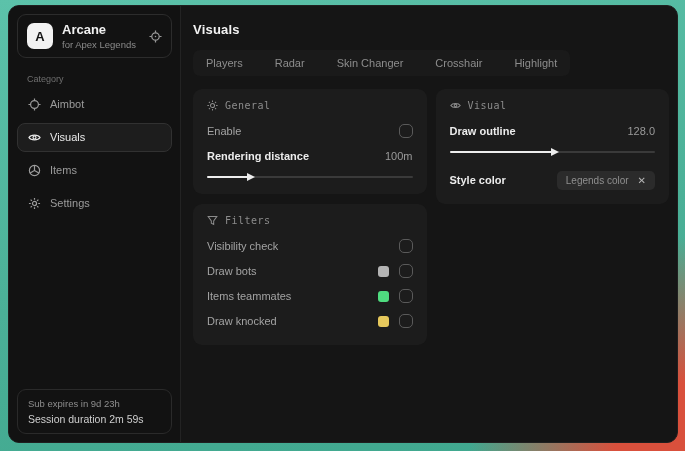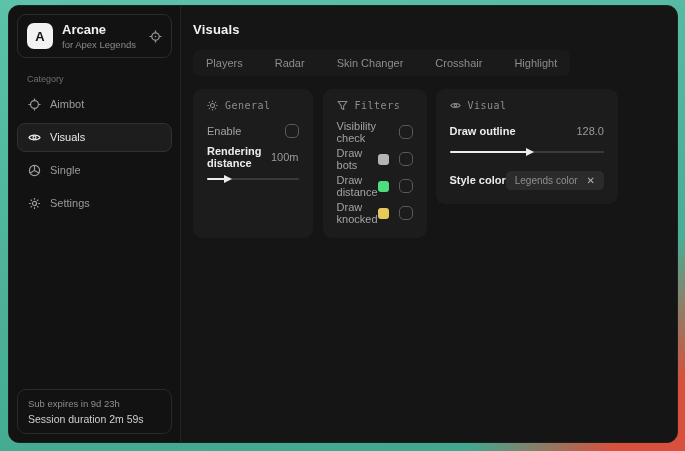--- a/index.html
+++ b/index.html
@@ -61,21 +61,21 @@
   }
   .tab {
     font-size:11px; color:#8d8d8d; padding:4px 9px; border-radius:6px;
     white-space:nowrap; cursor:default;
   }
   .tab.selected { background:#ececec; color:#141414; font-weight:bold; }
   .content {
     margin-top:13px; display:grid; grid-template-columns:1fr 1fr; gap:9px;
     align-items:start;
   }
-  .col { display:flex; flex-direction:row; gap:10px; }
+  .col { display:flex; flex-direction:column; gap:10px; }
   .panel { background:#1c1c1c; border-radius:9px; padding:11px 14px 13px 14px; }
   .panel-title {
     display:flex; align-items:center; gap:7px;
     font-family:"DejaVu Sans Mono", monospace; font-size:10px;
     color:#8c8c8c; letter-spacing:0.5px; margin-bottom:9px;
   }
   .panel-title .ic { display:flex; color:#8c8c8c; }
   .row { display:flex; align-items:center; min-height:22px; }
   .row + .row { margin-top:3px; }
   .lbl-muted  { font-size:11px; color:#a3a3a3; flex:1; }
@@ -155,21 +155,21 @@
         <span>Visuals</span>
       </div>
 
       <div class="nav-item">
         <span class="ic">
           <svg width="13" height="13" viewBox="0 0 14 14" fill="none" stroke="currentColor" stroke-width="1.3">
             <circle cx="7" cy="7" r="5.5"></circle>
             <path d="M7 1.5 L7 7 L2.3 9.8 M7 7 L11.7 9.8"></path>
           </svg>
         </span>
-        <span>Single</span>
+        <span>Items</span>
       </div>
 
 
       <div class="nav-item">
         <span class="ic">
           <svg width="13" height="13" viewBox="0 0 14 14" fill="none" stroke="currentColor" stroke-width="1.3">
             <circle cx="7" cy="7" r="2.2"></circle>
             <path d="M7 1 v2 M7 11 v2 M1 7 h2 M11 7 h2 M2.8 2.8 l1.4 1.4 M9.8 9.8 l1.4 1.4 M11.2 2.8 l-1.4 1.4 M4.2 9.8 l-1.4 1.4"></path>
           </svg>
         </span>
@@ -244,21 +244,21 @@
             <span class="checkbox"></span>
           </div>
 
           <div class="row">
             <span class="lbl-muted">Draw bots</span>
             <span class="swatch" style="background: rgb(180, 180, 180);"></span>
             <span class="checkbox"></span>
           </div>
 
           <div class="row">
-            <span class="lbl-muted">Draw distance</span>
+            <span class="lbl-muted">Items teammates</span>
             <span class="swatch" style="background: rgb(79, 220, 127);"></span>
             <span class="checkbox"></span>
           </div>
 
           <div class="row">
             <span class="lbl-muted">Draw knocked</span>
             <span class="swatch" style="background: rgb(230, 200, 92);"></span>
             <span class="checkbox"></span>
           </div>
         </div>

